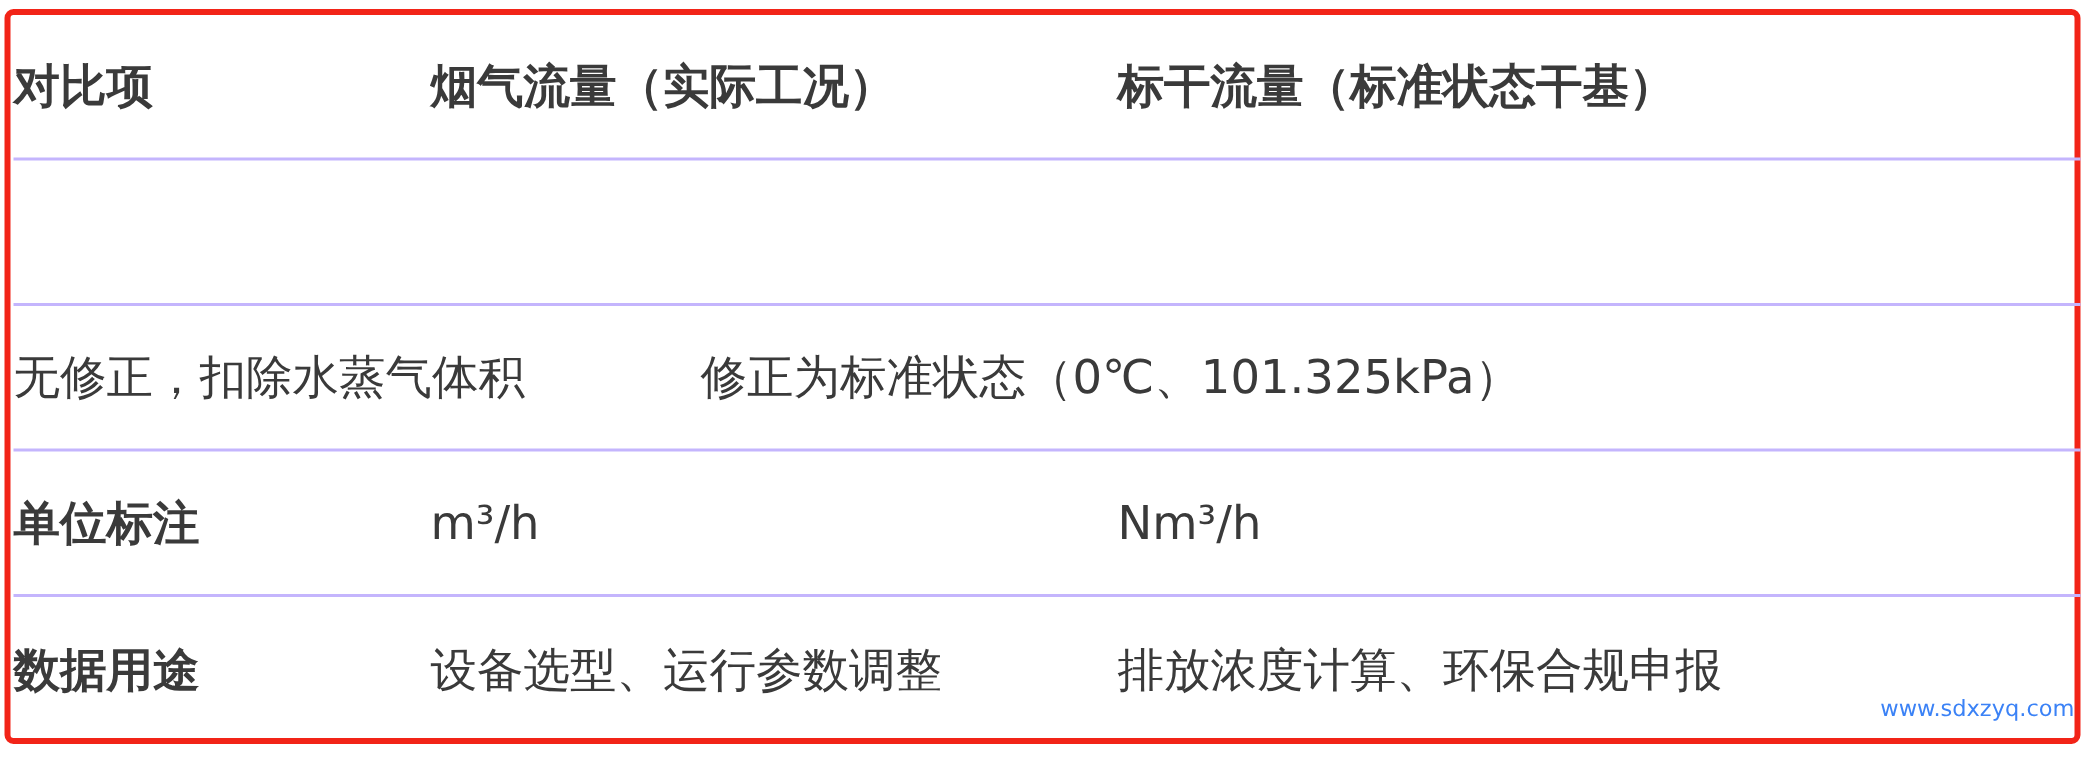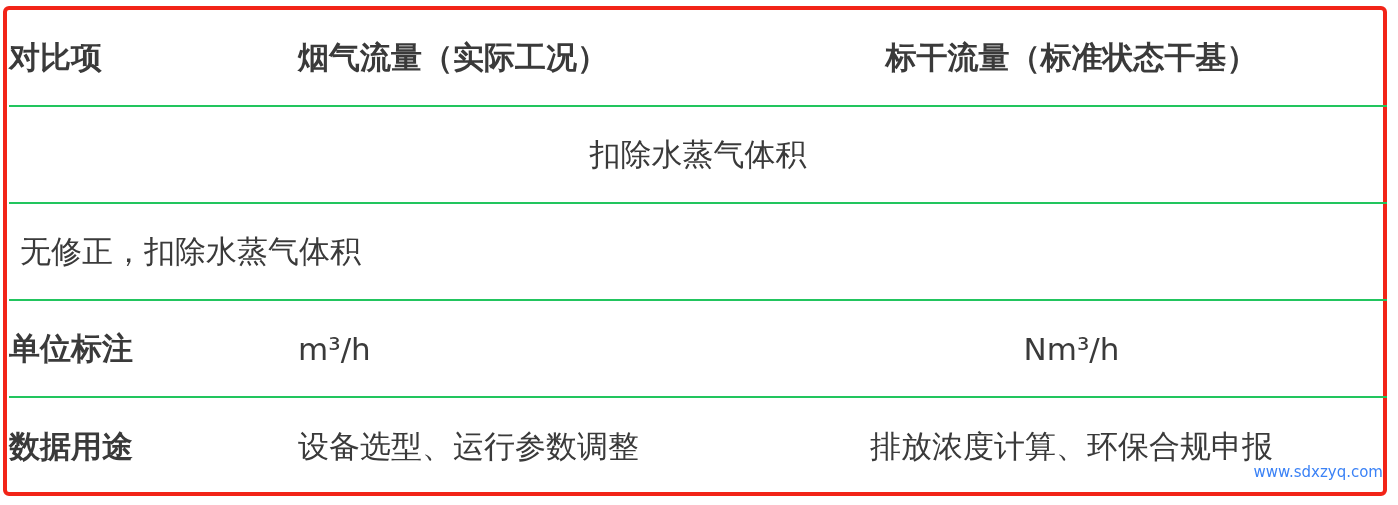--- a/index.html
+++ b/index.html
@@ -1,44 +1,44 @@
 <!DOCTYPE html>
 <html><head>
 <meta charset="utf-8">
 <style>
   html, body { margin:0; padding:0; background:#ffffff; }
   body { width:1398px; height:505px; position:relative; overflow:hidden;
          font-family:"DejaVu Sans","Liberation Sans",sans-serif; color:#333333; }
   .frame { position:absolute; left:3px; top:6px; width:1384px; height:490px;
            border:4px solid #f22418; border-radius:6px; box-sizing:border-box; background:#fff; }
   .table { position:absolute; left:9px; top:10px; width:1378px; }
-  .row { display:flex; align-items:center; height:97px; border-bottom:2px solid #22c55e; box-sizing:border-box; }
+  .row { display:flex; align-items:center; height:97px; border-bottom:2px solid #c4b5fd; box-sizing:border-box; }
   .row:last-child { border-bottom:none; }
   .c0 { width:278px; font-weight:bold; font-size:31px; color:#3a3a3a; }
-  .c1 { width:458px; font-size:31px; color:#3a3a3a;margin-left:11px; }
-  .c2 { flex:1; font-size:31px; color:#3a3a3a;text-align:center; }
+  .c1 { width:458px; font-size:31px; color:#3a3a3a; }
+  .c2 { flex:1; font-size:31px; color:#3a3a3a; }
   .hdr .c1, .hdr .c2 { font-weight:bold; }
   .watermark { position:absolute; right:15px; bottom:24px; font-size:15px; color:#3b82f6; }
 </style>
 </head>
 <body>
 
 <div class="frame"></div>
 
 <div class="table">
   <div class="row hdr">
     <div class="c0">对比项</div>
     <div class="c1">烟气流量（实际工况）</div>
     <div class="c2">标干流量（标准状态干基）</div>
   </div>
   <div class="row">
-    <div class="c2">扣除水蒸气体积</div>
   </div>
   <div class="row">
     <div class="c1">无修正，扣除水蒸气体积</div>
+    <div class="c2">修正为标准状态（0℃、101.325kPa）</div>
   </div>
   <div class="row">
     <div class="c0">单位标注</div>
     <div class="c1">m³/h</div>
     <div class="c2">Nm³/h</div>
   </div>
   <div class="row">
     <div class="c0">数据用途</div>
     <div class="c1">设备选型、运行参数调整</div>
     <div class="c2">排放浓度计算、环保合规申报</div>

